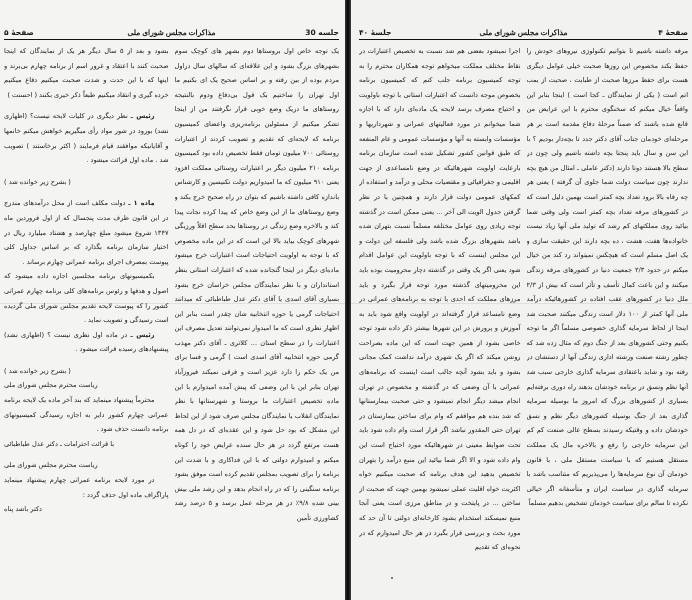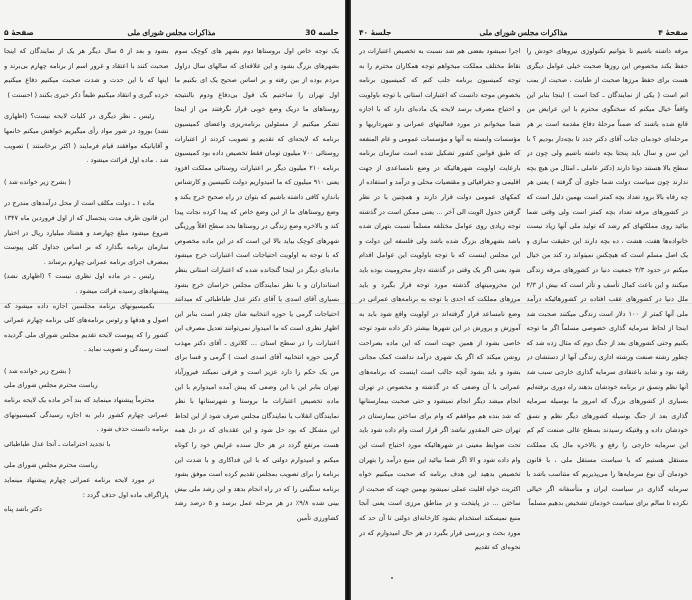--- a/index.html
+++ b/index.html
@@ -41,21 +41,21 @@
   .col {
     flex: 1; direction: rtl; text-align: justify;
     font-size: 6.6px; line-height: 14.6px;
     color: #222;
     overflow: hidden;
   }
   .col p { margin: 0; }
   .col p.center { text-align: left; }
   .col p.indent { text-indent: 14px; }
   .col p.gap { margin-top: 7px; }
-  .col b { font-weight: normal; }
+  .col b { font-weight: bold; }
   .speck { position: absolute; width: 2px; height: 2px; background: #555; border-radius: 50%; }
   .fold-line {
     position: absolute; left: 0; right: 0; height: 1px; background: rgba(0,0,0,0.08);
   }
 </style>
 </head>
 <body>
 
 <div class="spread">
 
@@ -69,26 +69,26 @@
 
     <div class="columns">
       <div class="col">
         <p>یک توجه خاص اول بروستاها دوم بشهر های کوچک سوم بشهرهای بزرگ بشود و این علاقه‌ای که سالهای سال دراول مردم بوده از بین رفته و بر اساس صحیح یک ای بکنیم ما اول تهران را ساختیم بک قول بی‌دفاع ودوم بالنتیجه روستاهای ما دریک وضع خوبی قرار نگرفتند من از اینجا تشکر میکنیم از مسئولین برنامه‌ریزی واعضای کمیسیون برنامه که لایحه‌ای که تقدیم و تصویب کردند از اعتبارات روستائی ۷۰۰ میلیون تومان فقط تخصیص داده بود کمیسیون برنامه ۲۱۰ میلیون دیگر بر اعتبارات روستائی مملکت افزود یعنی ۹۱۰ میلیون که ما امیدواریم دولت تکنیسین و کارشناس باندازه کافی داشته باشیم که بتوان در راه صحیح خرج بکند و وضع روستاهای ما از این وضع خاص که پیدا کرده نجات پیدا کند و بالاخره وضع زندگی در روستاها بحد سطح اقلاً ورزیگی شهرهای کوچک بیاید بالا این است که در این ماده مخصوص که با توجه به اولویت احتیاجات است اعتبارات خرج میشود ماده‌ای دیگر در اینجا گنجانده شده که اعتبارات استانی بنظر استانداران و با نظر نمایندگان مجلس خراسان خرج بشود بسیاری آقای اسدی یا آقای دکتر عدل طباطبائی که میدانند احتیاجات گرمی یا حوزه انتخابیه شان چقدر است بنابر این اظهار نظری است که ما امیدوار نمی‌توانند تعدیل مصرف این اعتبارات را در سطح استان ... کلاتری ـ آقای دکتر مهذب گرمی حوزه انتخابیه آقای اسدی است ) گرمی و فسا برای من یک حکم را دارد عزیز است و فرقی نمیکند فیروزآباد تهران بنابر این با این وضعی که پیش آمده امیدوارم با این ماده تخصیص اعتبارات ما بروستا و شهرستانها با نظر نمایندگان انقلاب یا نمایندگان مجلس صرف شود از این لحاظ این مشکل که بود حل شود و این عقده‌ای که در دل همه هست مرتفع گردد در هر حال سنده عرایض خود را کوتاه میکنم و امیدوارم دولتی که با این فداکاری و با شدت این برنامه را برای تصویب بمجلس تقدیم کرده است موفق بشود برنامه سنگینی را که در راه انجام بدهد و این رشد ملی بیش بینی شده ۹/۸٪ در هر مرحله عمل برسد و ۵ درصد رشد کشاورزی تأمین</p>
       </div>
       <div class="col">
         <p>بشود و بعد از ۵ سال دیگر هر یک از نمایندگان که اینجا صحبت کنند با اعتقاد و غرور اسم از برنامه چهارم بی‌برند و اینها که با این حدت و شدت صحبت میکنیم دفاع میکنیم خرده گیری و انتقاد میکنیم طبعاً ذکر خیری بکنند ( احسنت )</p>
         <p class="indent gap"><b>رئیس ـ</b> <span>نظر دیگری در کلیات لایحه نیست؟ (اظهاری نشد) بورود در شور مواد رأی میگیریم خواهش میکنم خانمها و آقایانیکه موافقند قیام فرمایند ( اکثر برخاستند ) تصویب شد . ماده اول قرائت میشود .</span></p>
         <p class="center gap">( بشرح زیر خوانده شد )</p>
         <p class="indent gap"><b>ماده ۱ ـ</b> <span>دولت مکلف است از محل درآمدهای مندرج در این قانون ظرف مدت پنجسال که از اول فروردین ماه ۱۳۴۷ شروع میشود مبلغ چهارصد و هشتاد میلیارد ریال در اختیار سازمان برنامه بگذارد که بر اساس جداول کلی پیوست بمصرف اجرای برنامه عمرانی چهارم برساند .</span></p>
+        <p class="indent">بکمیسیونهای برنامه مجلسین اجازه داده میشود که اصول و هدفها و رئوس برنامه‌های کلی برنامه چهارم عمرانی کشور را که پیوست لایحه تقدیم مجلس شورای ملی گردیده است رسیدگی و تصویب نماید .</p>
         <p class="indent"><b>رئیس ـ</b> <span>در ماده اول نظری نیست ؟ (اظهاری نشد) پیشنهادهای رسیده قرائت میشود .</span></p>
-        <p class="indent">بکمیسیونهای برنامه مجلسین اجازه داده میشود که اصول و هدفها و رئوس برنامه‌های کلی برنامه چهارم عمرانی کشور را که پیوست لایحه تقدیم مجلس شورای ملی گردیده است رسیدگی و تصویب نماید .</p>
         <p class="center gap">( بشرح زیر خوانده شد )</p>
         <p class="center">ریاست محترم مجلس شورای ملی</p>
         <p class="indent">محترماً پیشنهاد مینماید که بند آخر ماده یک لایحه برنامه عمرانی چهارم کشور دایر به اجازه رسیدگی کمیسیونهای برنامه دانست حذف شود .</p>
-        <p class="center">با تجدید احترامات ـ آنجا عدل طباطبائی</p>
+        <p class="center">با قرائت احترامات ـ دکتر عدل طباطبائی</p>
         <p class="center gap">ریاست محترم مجلس شورای ملی</p>
         <p class="indent">در مورد لایحه برنامه عمرانی چهارم پیشنهاد مینماید پاراگراف ماده اول حذف گردد :</p>
         <p class="center">دکتر باشد پناه</p>
       </div>
     </div>
     <div class="fold-line" style="top:303px"></div>
   </div>
 
   <div class="binding"></div>
 

